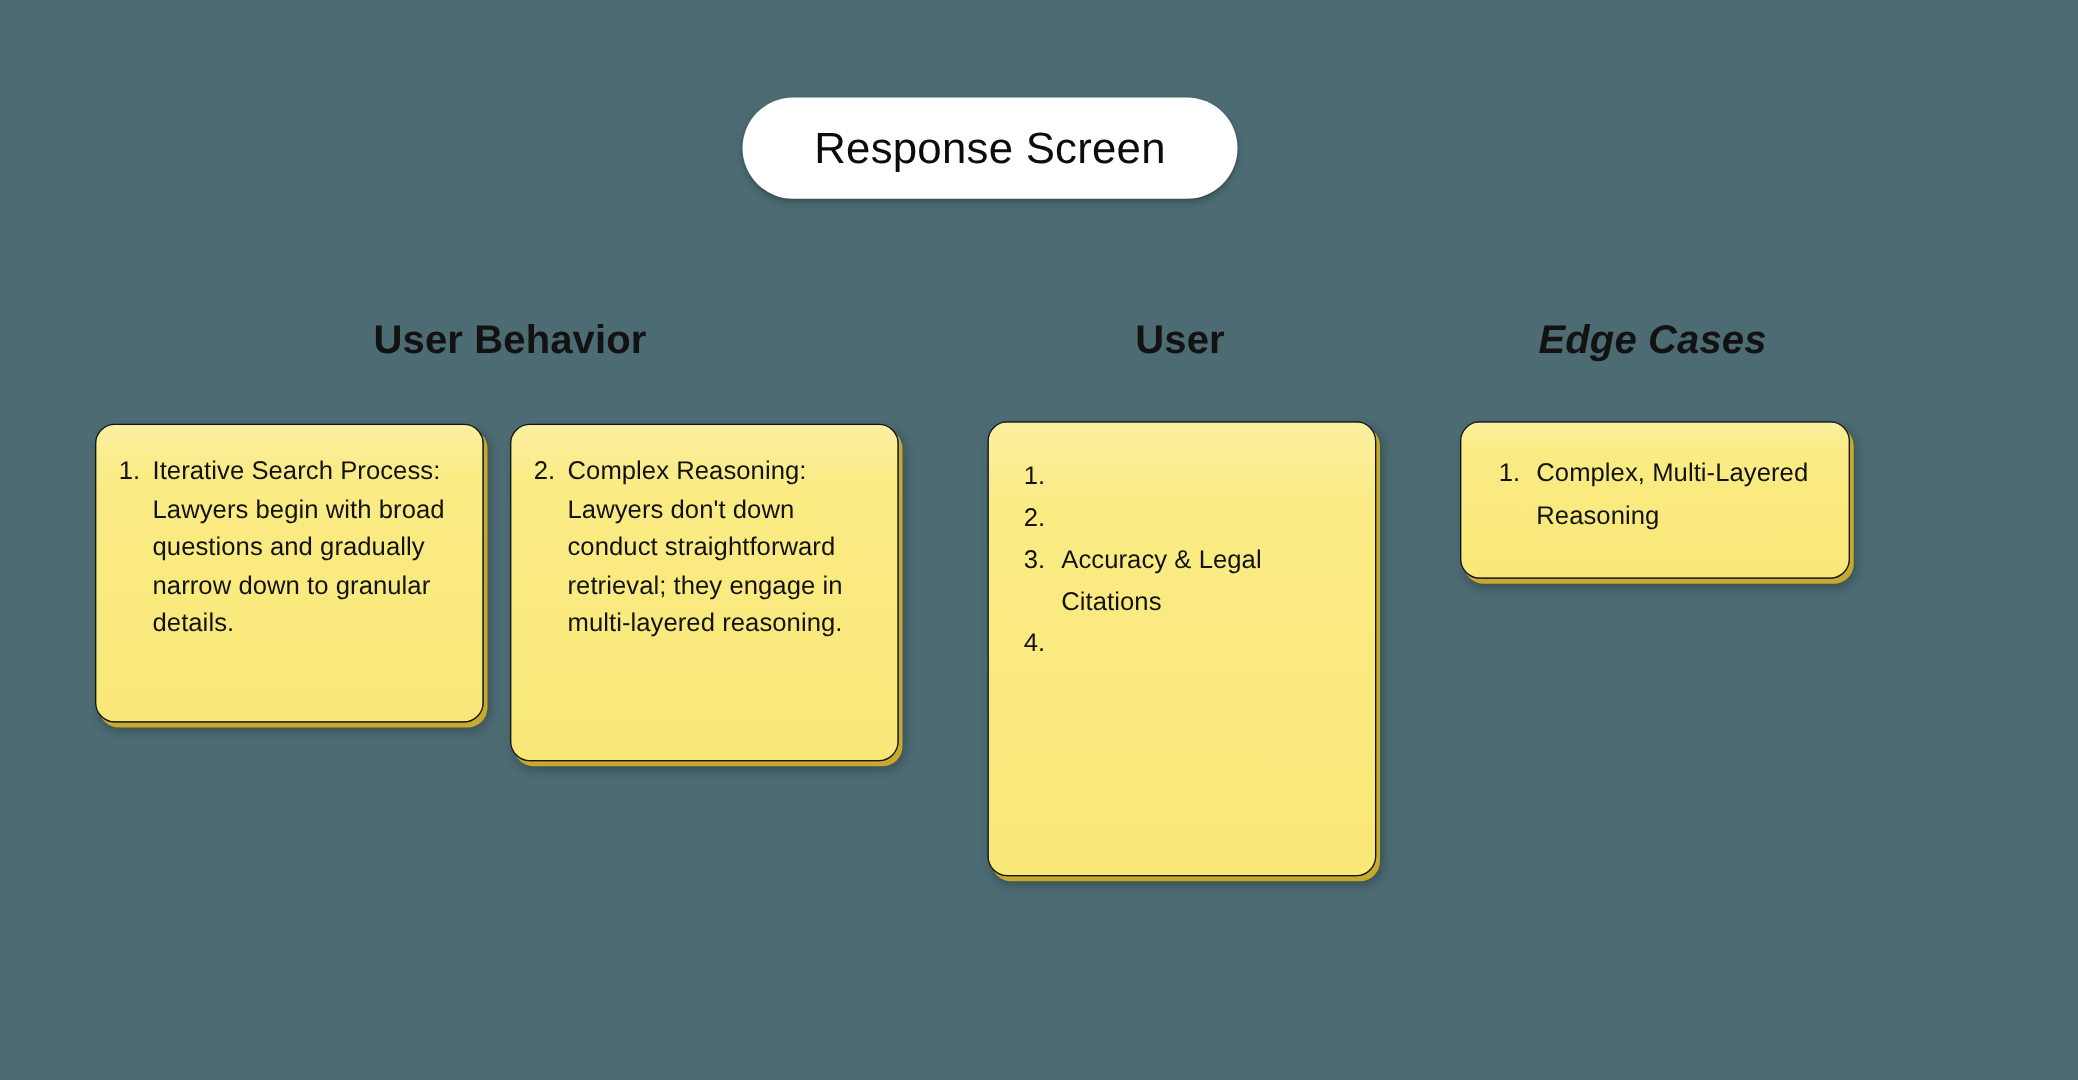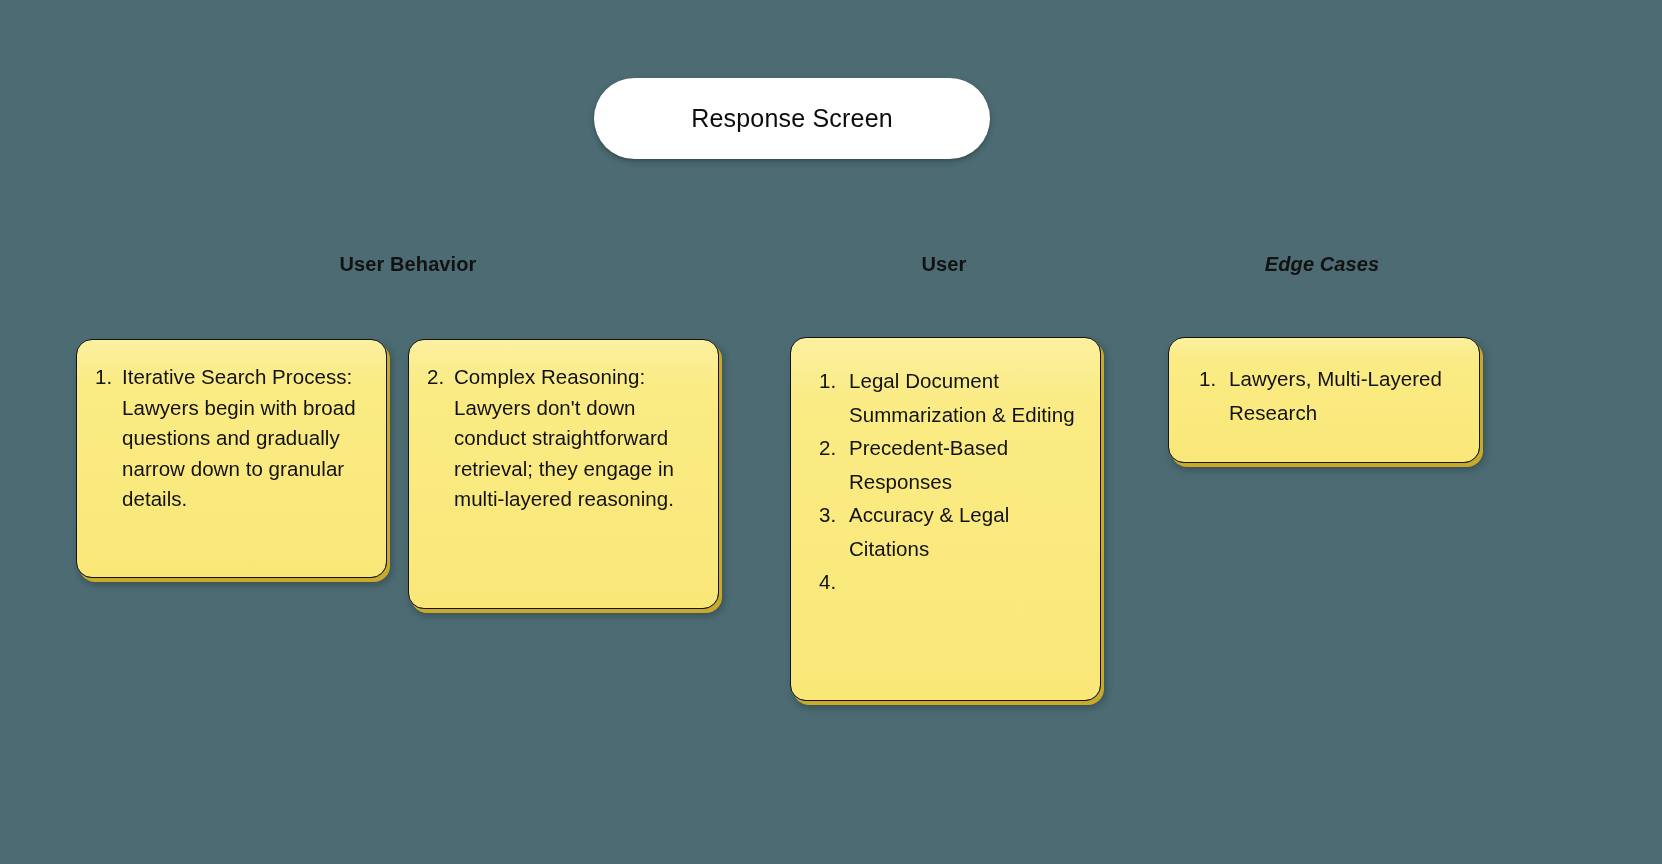--- a/index.html
+++ b/index.html
@@ -30,31 +30,31 @@
     width: 396px;
     height: 81px;
     background: #FFFFFF;
     border-radius: 41px;
     display: flex;
     align-items: center;
     justify-content: center;
     box-shadow: 0 3px 6px rgba(0,0,0,0.22), 0 1px 2px rgba(0,0,0,0.14);
   }
   .title-pill-label {
-    font-size: 25px;
+    font-size: 35px;
     font-weight: 400;
     color: #0C0C0C;
     letter-spacing: 0.2px;
     white-space: nowrap;
   }
 
   
   .col-heading {
     position: absolute;
-    font-size: 20px;
+    font-size: 32px;
     font-weight: 700;
     color: #121212;
     letter-spacing: 0.1px;
     white-space: nowrap;
     transform: translateX(-50%);
   }
   .col-heading.h-behavior { left: 408px; top: 253px; }
   .col-heading.h-needs    { left: 944px; top: 253px; }
   .col-heading.h-edge     { left: 1322px; top: 253px; font-style: italic; }
 
@@ -139,38 +139,36 @@
         <span class="note-marker">2.</span>
         <span class="note-text">Complex Reasoning: Lawyers don't down conduct straightforward retrieval; they engage in multi-layered reasoning.</span>
       </li>
     </ul>
   </div>
 
   <div class="note note-n1">
     <ul class="note-list">
       <li class="note-item">
         <span class="note-marker">1.</span>
-        <span class="note-text">Legal Document Summarization &amp; Editing</span>
       </li>
       <li class="note-item">
         <span class="note-marker">2.</span>
-        <span class="note-text">Precedent-Based Responses</span>
       </li>
       <li class="note-item">
         <span class="note-marker">3.</span>
         <span class="note-text">Accuracy &amp; Legal Citations</span>
       </li>
       <li class="note-item">
         <span class="note-marker">4.</span>
       </li>
     </ul>
   </div>
 
   <div class="note note-e1">
     <ul class="note-list">
       <li class="note-item">
         <span class="note-marker">1.</span>
-        <span class="note-text">Lawyers, Multi-Layered Research</span>
+        <span class="note-text">Complex, Multi-Layered Reasoning</span>
       </li>
     </ul>
   </div>
 
 </div>
 
 </body></html>

